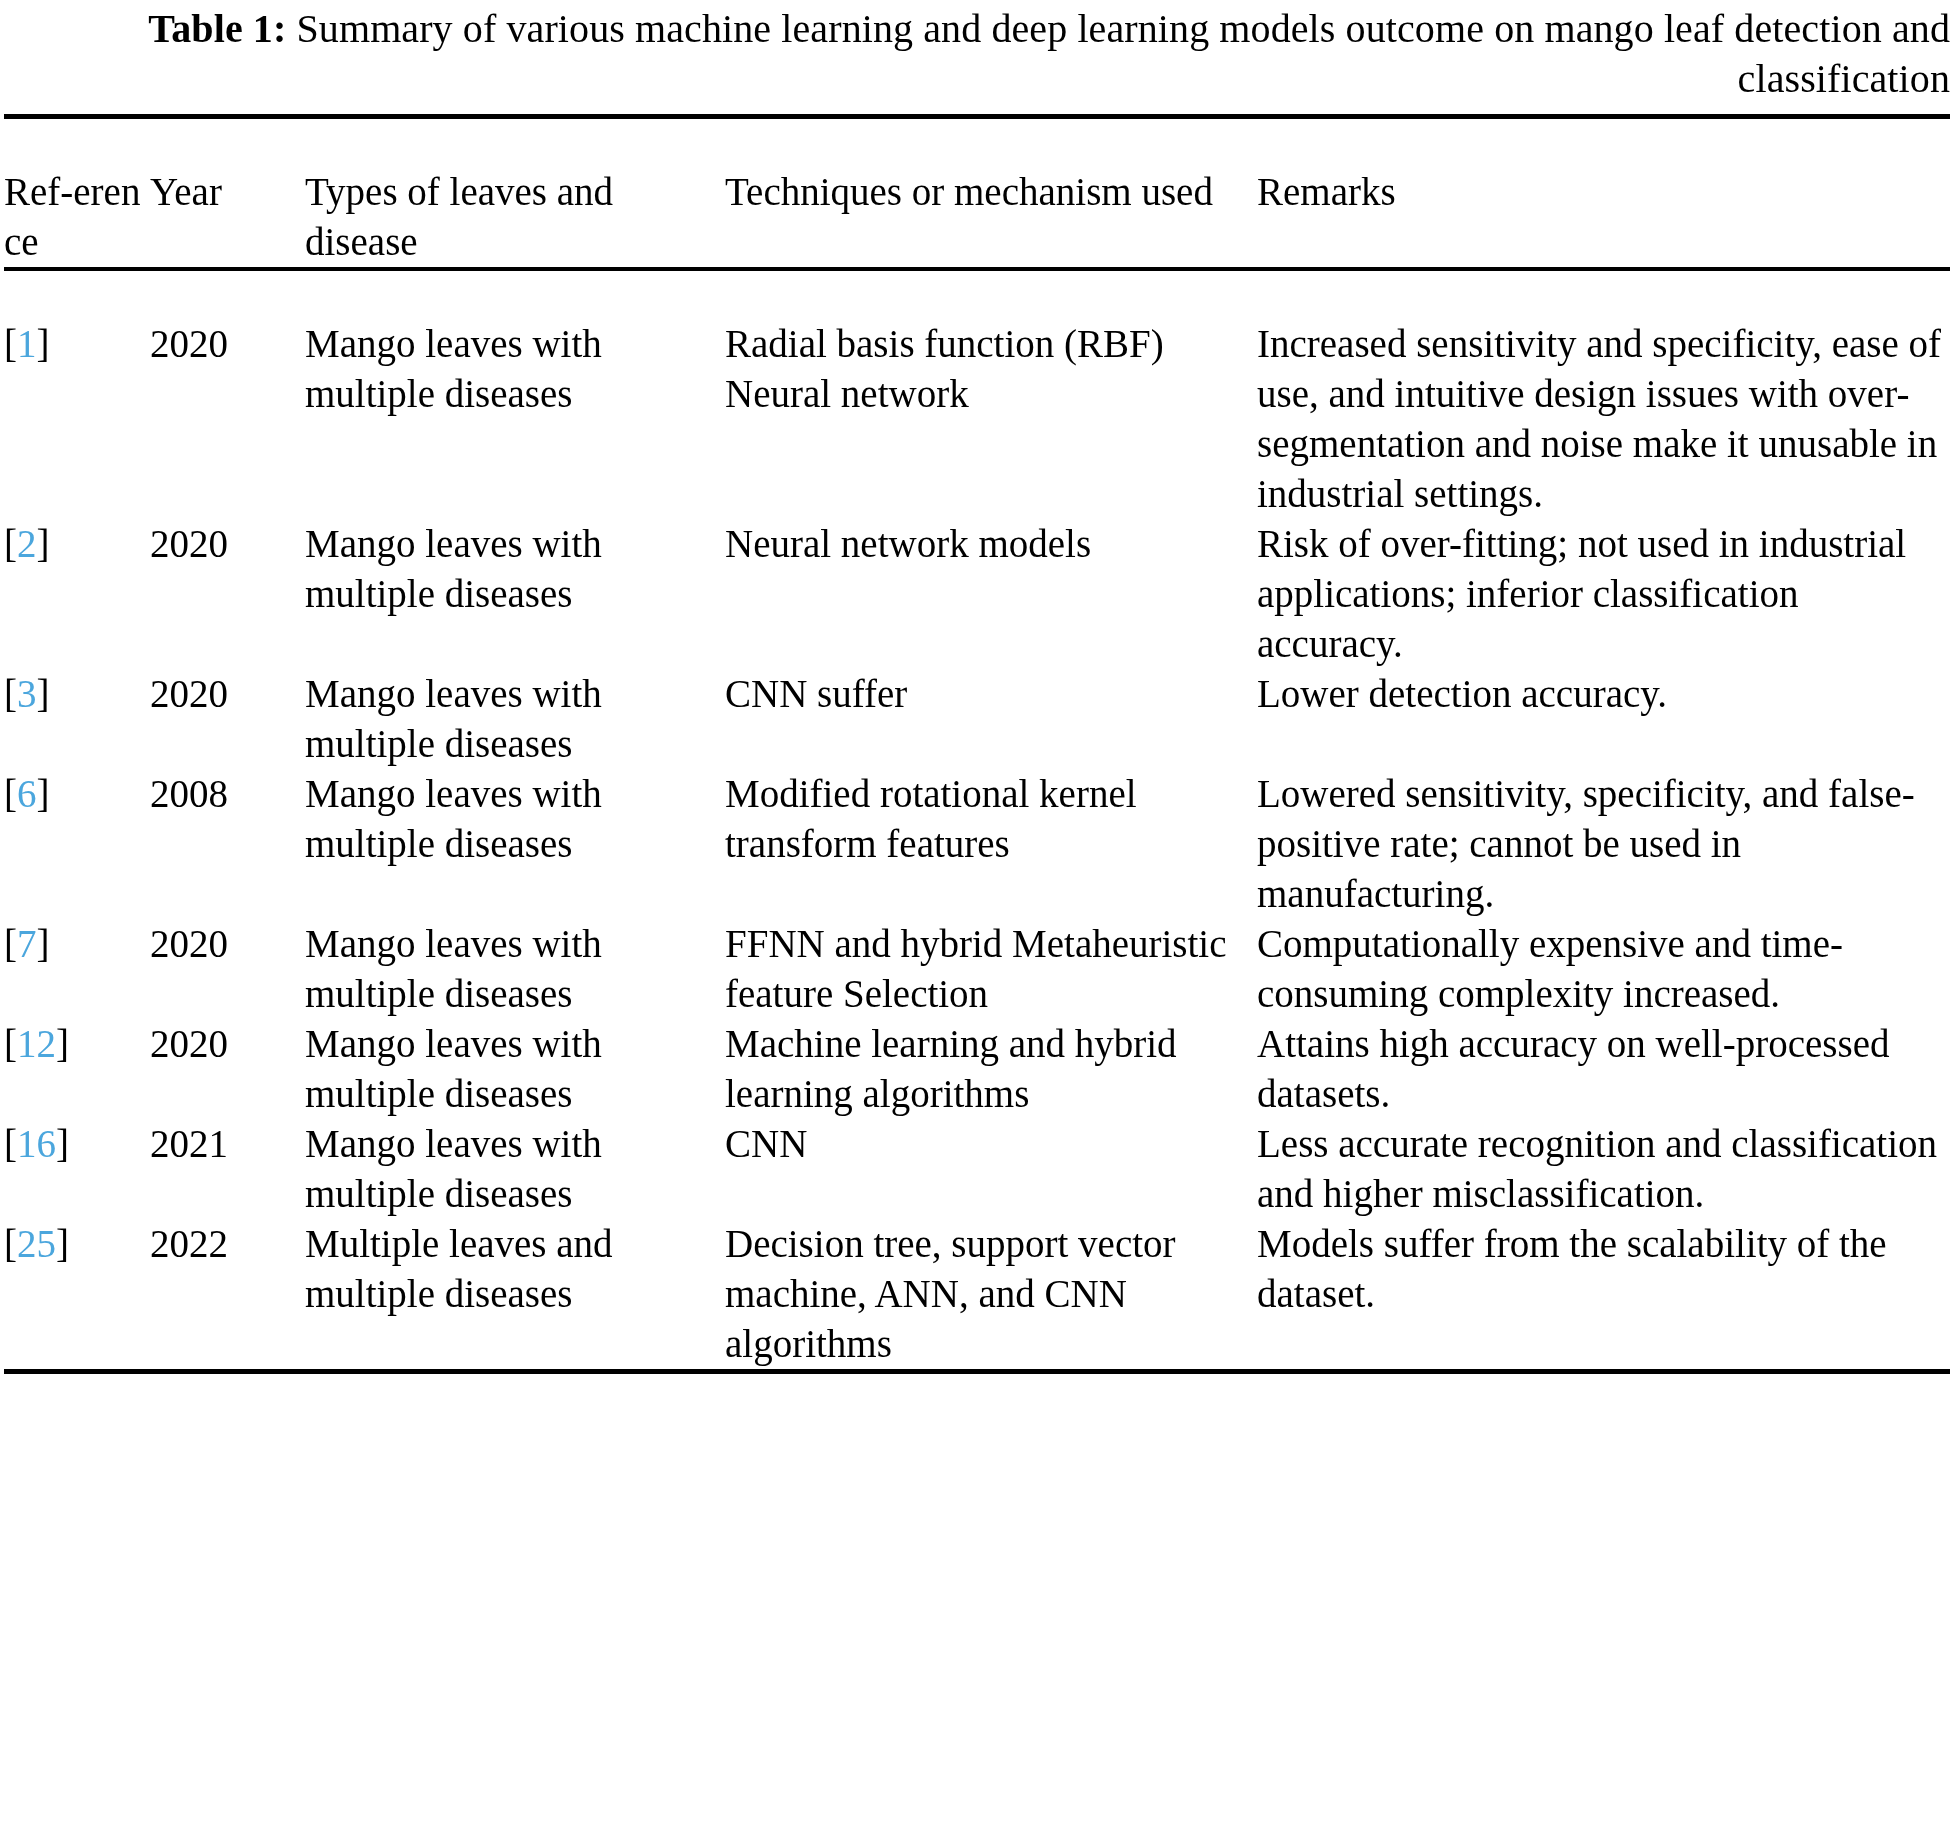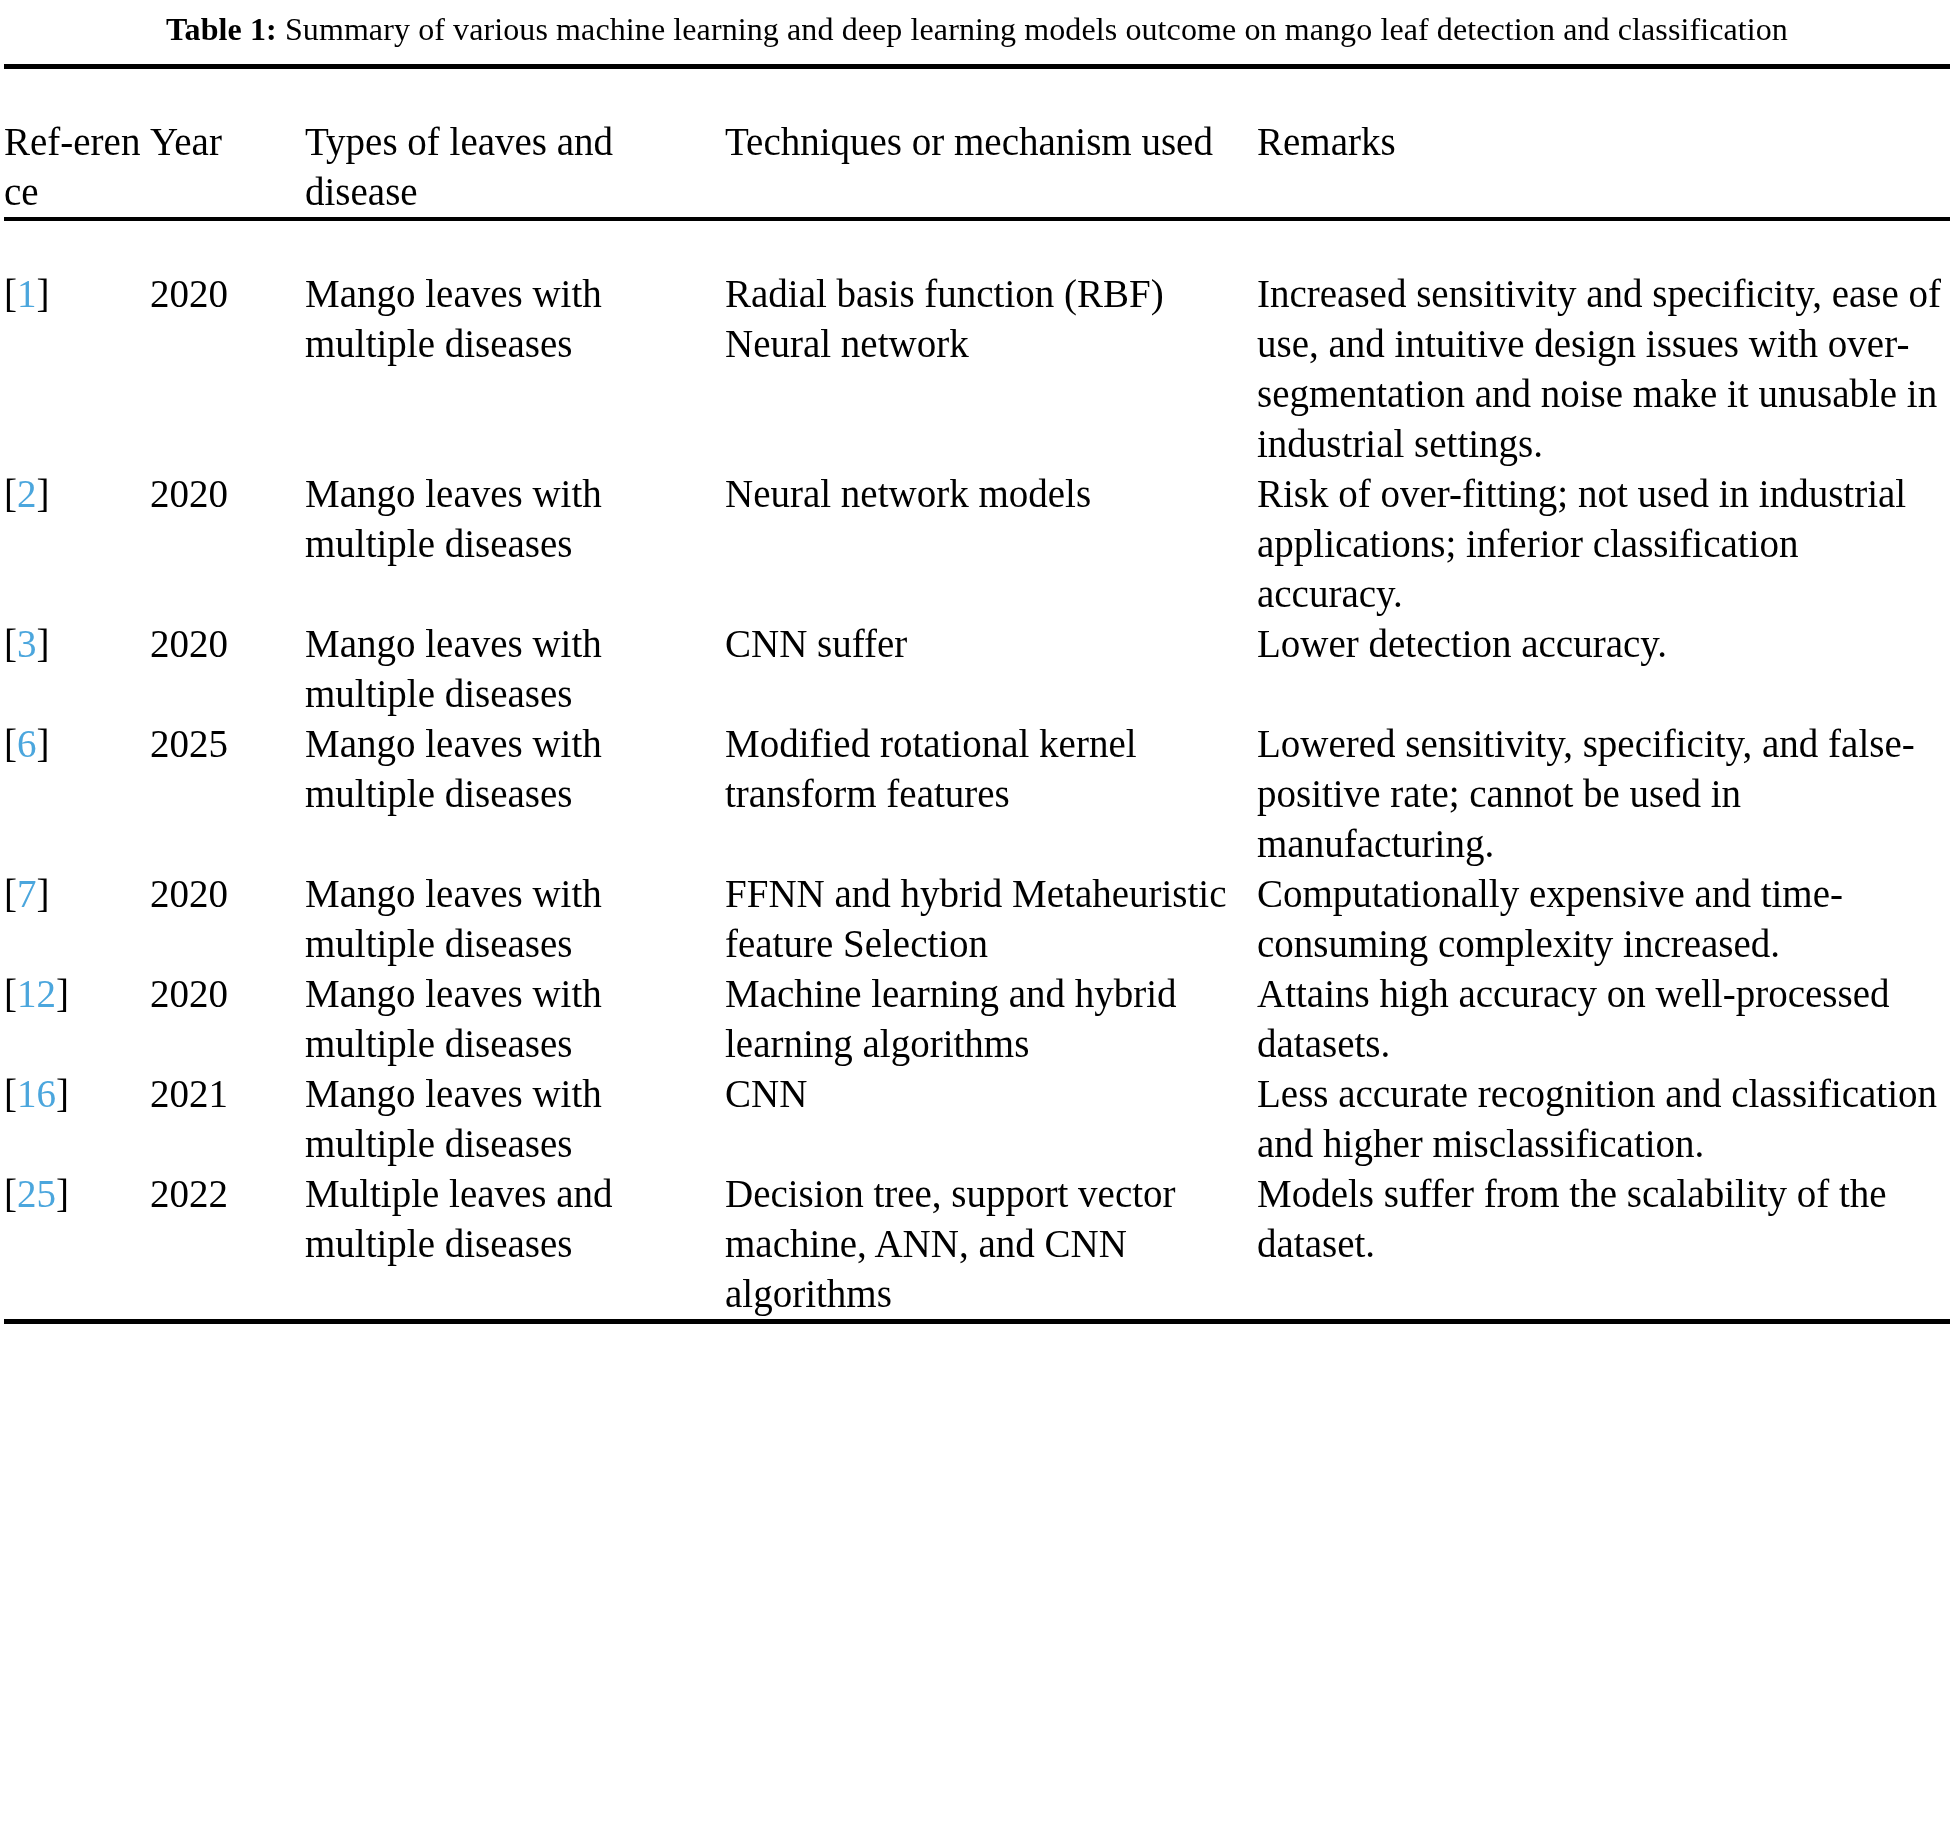--- a/index.html
+++ b/index.html
@@ -18,25 +18,25 @@
   .page {
     width: 1954px;
     height: 1842px;
     box-sizing: border-box;
     padding: 0 4px;
     position: relative;
   }
 
   
   .caption {
-    font-size: 32px;
+    font-size: 40px;
     line-height: 50px;
     padding-top: 4px;
     letter-spacing: 0.1px;
-    text-align: center;
+    text-align: right;
   }
   .caption .caption-label {
     font-weight: bold;
   }
   .caption .caption-text {
     font-weight: normal;
   }
 
   
   .rule-thick {
@@ -161,21 +161,21 @@
         </tr>
         <tr>
           <td class="cell cell-ref"><span class="cite"><span>[</span><span class="cite-num">3</span><span>]</span></span></td>
           <td class="cell">2020</td>
           <td class="cell">Mango leaves with multiple diseases</td>
           <td class="cell">CNN suffer</td>
           <td class="cell">Lower detection accuracy.</td>
         </tr>
         <tr>
           <td class="cell cell-ref"><span class="cite"><span>[</span><span class="cite-num">6</span><span>]</span></span></td>
-          <td class="cell">2025</td>
+          <td class="cell">2008</td>
           <td class="cell">Mango leaves with multiple diseases</td>
           <td class="cell">Modified rotational kernel transform features</td>
           <td class="cell">Lowered sensitivity, specificity, and false-positive rate; cannot be used in manufacturing.</td>
         </tr>
         <tr>
           <td class="cell cell-ref"><span class="cite"><span>[</span><span class="cite-num">7</span><span>]</span></span></td>
           <td class="cell">2020</td>
           <td class="cell">Mango leaves with multiple diseases</td>
           <td class="cell">FFNN and hybrid Metaheuristic feature Selection</td>
           <td class="cell">Computationally expensive and time-consuming complexity increased.</td>

